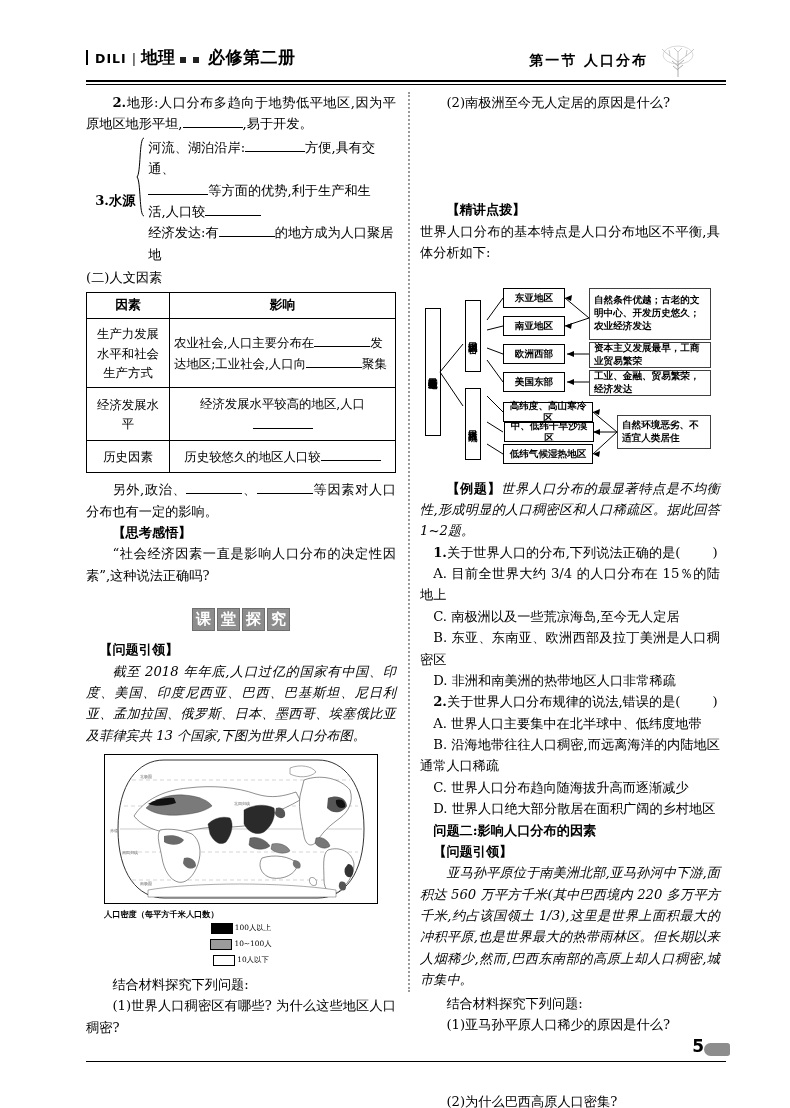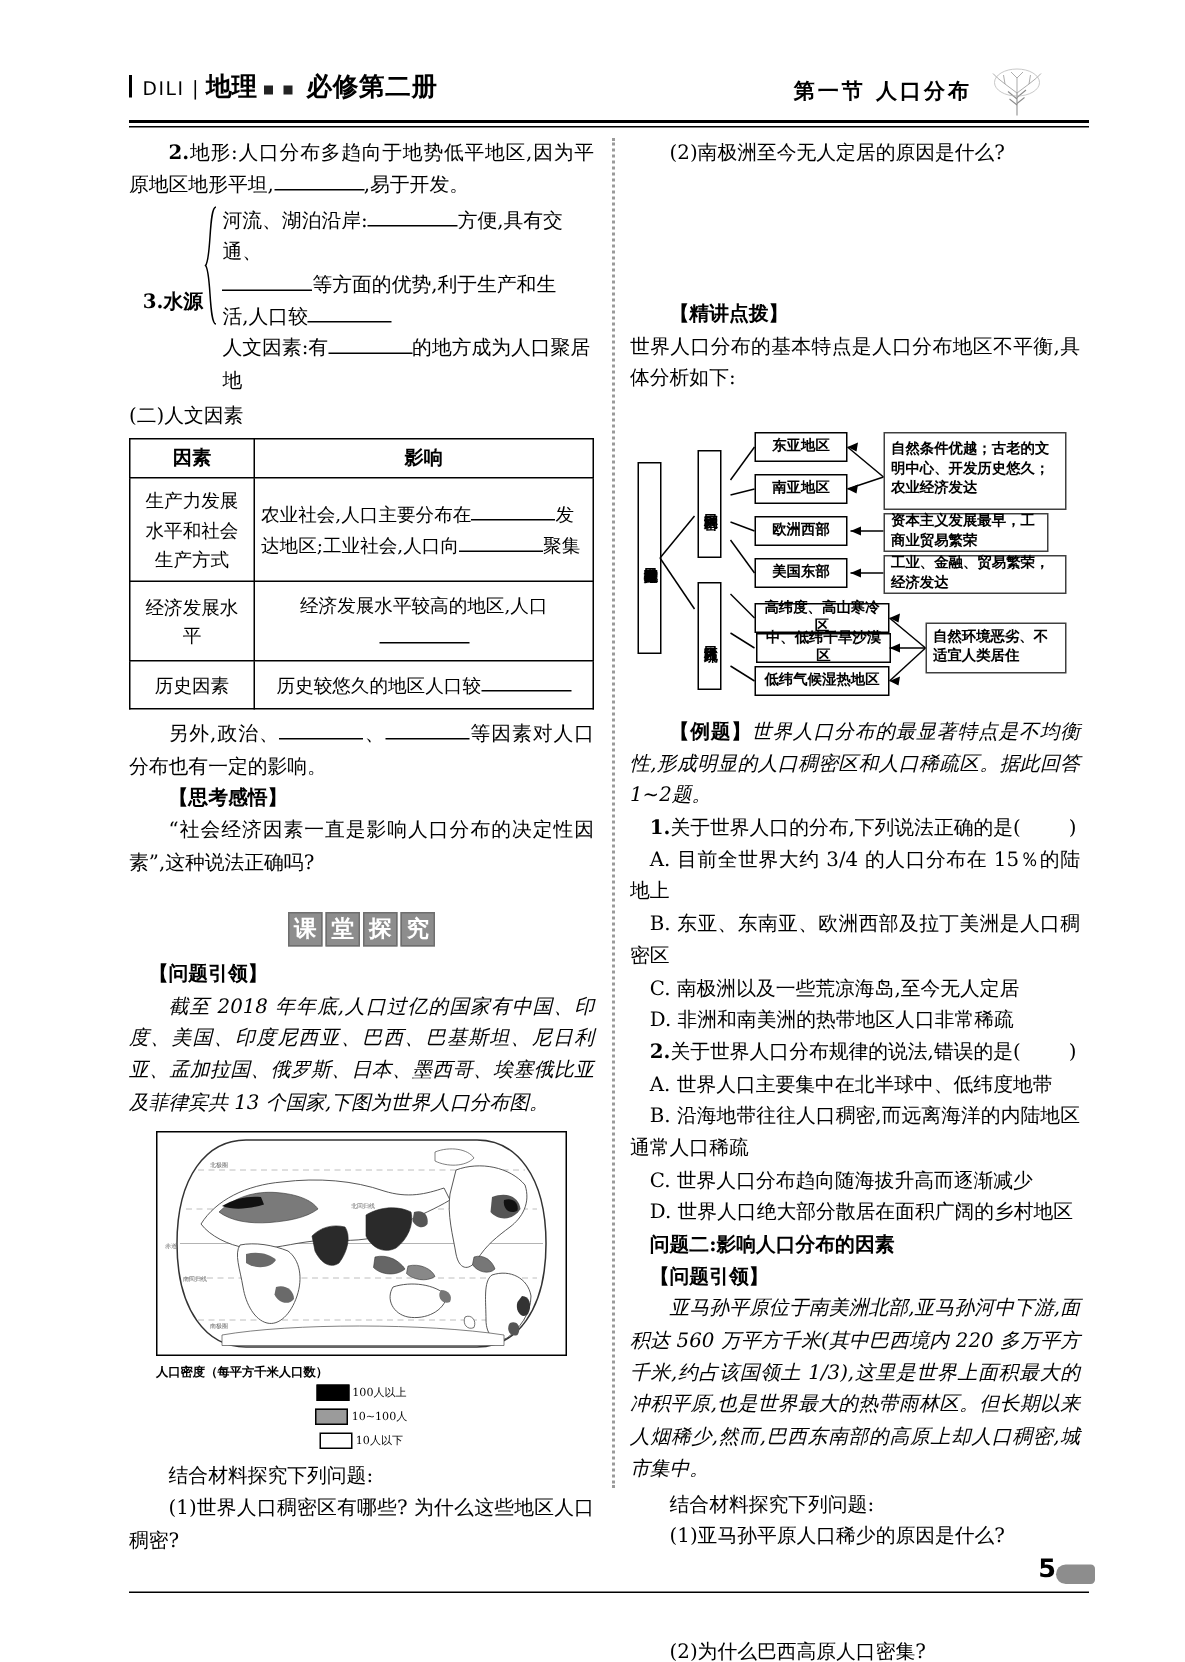--- a/index.html
+++ b/index.html
@@ -7,21 +7,21 @@
     width:790px;height:1108px;position:relative;overflow:hidden;
     font-family:"DejaVu Serif","Liberation Serif",serif;
     color:#000;
   }
   .page{position:absolute;inset:0;}
 
   
   .hdr{position:absolute;left:86px;top:44px;right:64px;height:34px;}
   .hdr-left{position:absolute;left:0;top:2px;display:flex;align-items:baseline;gap:3px;}
   .bar-glyph{display:inline-block;width:2px;height:15px;background:#000;margin-right:4px;position:relative;top:2px;}
-  .dili{font-family:"DejaVu Sans","Liberation Sans",sans-serif;font-size:12.5px;letter-spacing:1px;font-weight:400;}
+  .dili{font-family:"DejaVu Sans","Liberation Sans",sans-serif;font-size:12.5px;letter-spacing:1px;font-weight:700;}
   .pipe{font-size:13px;margin:0 2px;}
   .diliCN{font-family:"DejaVu Sans","Liberation Sans",sans-serif;font-size:17px;font-weight:bold;letter-spacing:0px;}
   .sq{display:inline-block;width:6px;height:6px;background:#222;margin:0 2px 2px 2px;vertical-align:middle;}
   .bixiu{font-size:17px;font-weight:bold;margin-left:4px;letter-spacing:.5px;}
   .hdr-right{position:absolute;right:28px;top:0;display:flex;align-items:center;gap:10px;}
   .sect{font-size:14px;font-weight:bold;letter-spacing:2px;}
   .tree{width:40px;height:34px;}
   .hdr-rules{position:absolute;left:86px;right:64px;top:80px;}
   .hdr-rules .r1{height:2px;background:#000;}
   .hdr-rules .r2{height:1px;background:#000;margin-top:2px;}
@@ -156,21 +156,21 @@
       </div>
       <div class="brace">
         <svg width="9" height="80" viewBox="0 0 9 80" preserveAspectRatio="none">
           <path d="M8 1 C3 1 5 36 1 40 C5 44 3 79 8 79" fill="none" stroke="#000" stroke-width="1"></path>
         </svg>
       </div>
       <div class="brace-body">
         <div><span>河流、湖泊沿岸:</span><span class="blank b60"></span><span>方便,具有交通、</span></div>
         <div><span class="blank b60"></span><span>等方面的优势,利于生产和生</span></div>
         <div><span>活,人口较</span><span class="blank b56"></span></div>
-        <div><span>人文因素:有</span><span class="blank b56"></span><span>的地方成为人口聚居地</span></div>
+        <div><span>经济发达:有</span><span class="blank b56"></span><span>的地方成为人口聚居地</span></div>
       </div>
     </div>
 
     <p class="tx" style="margin-top:2px;">(二)人文因素</p>
 
     <table class="f">
       <tbody>
           <tr>
         <th>因素</th>
         <th>影响</th>
@@ -339,35 +339,35 @@
       <div class="hbox" style="left:86px;top:16px;width:62px;height:20px;">东亚地区</div>
       <div class="hbox" style="left:86px;top:44px;width:62px;height:20px;">南亚地区</div>
       <div class="hbox" style="left:86px;top:72px;width:62px;height:20px;">欧洲西部</div>
       <div class="hbox" style="left:86px;top:100px;width:62px;height:20px;">美国东部</div>
 
       <div class="hbox" style="left:86px;top:130px;width:90px;height:20px;">高纬度、高山寒冷区</div>
       <div class="hbox" style="left:87px;top:150px;width:90px;height:20px;">中、低纬干旱沙漠区</div>
       <div class="hbox" style="left:86px;top:172px;width:90px;height:20px;">低纬气候湿热地区</div>
 
       <div class="tbox" style="left:172px;top:16px;width:122px;height:52px;">自然条件优越；古老的文明中心、开发历史悠久；农业经济发达</div>
-      <div class="tbox" style="left:172px;top:70px;width:110px;height:26px;">资本主义发展最早，工商业贸易繁荣</div>
+      <div class="tbox" style="left:172px;top:70px;width:122px;height:26px;">资本主义发展最早，工商业贸易繁荣</div>
       <div class="tbox" style="left:172px;top:98px;width:122px;height:26px;">工业、金融、贸易繁荣，经济发达</div>
       <div class="tbox" style="left:200px;top:143px;width:94px;height:34px;">自然环境恶劣、不适宜人类居住</div>
     </div>
 
     <p class="tx ind kai">
       <span class="bold" style="font-style:normal;">【例题】</span><span>世界人口分布的最显著特点是不均衡性,形成明显的人口稠密区和人口稀疏区。据此回答1~2题。</span>
     </p>
 
     <p class="tx" style="text-indent:1em;">
       <span class="bold">1.</span><span>关于世界人口的分布,下列说法正确的是(</span><span style="display:inline-block;width:32px;"></span><span>)</span>
     </p>
     <p class="tx" style="text-indent:1em;">A. 目前全世界大约 3/4 的人口分布在 15％的陆地上</p>
+    <p class="tx" style="text-indent:1em;">C. 南极洲以及一些荒凉海岛,至今无人定居</p>
     <p class="tx" style="text-indent:1em;">B. 东亚、东南亚、欧洲西部及拉丁美洲是人口稠密区</p>
-    <p class="tx" style="text-indent:1em;">C. 南极洲以及一些荒凉海岛,至今无人定居</p>
     <p class="tx" style="text-indent:1em;">D. 非洲和南美洲的热带地区人口非常稀疏</p>
 
     <p class="tx" style="text-indent:1em;">
       <span class="bold">2.</span><span>关于世界人口分布规律的说法,错误的是(</span><span style="display:inline-block;width:32px;"></span><span>)</span>
     </p>
     <p class="tx" style="text-indent:1em;">A. 世界人口主要集中在北半球中、低纬度地带</p>
     <p class="tx" style="text-indent:1em;">B. 沿海地带往往人口稠密,而远离海洋的内陆地区通常人口稀疏</p>
     <p class="tx" style="text-indent:1em;">C. 世界人口分布趋向随海拔升高而逐渐减少</p>
     <p class="tx" style="text-indent:1em;">D. 世界人口绝大部分散居在面积广阔的乡村地区</p>
 

